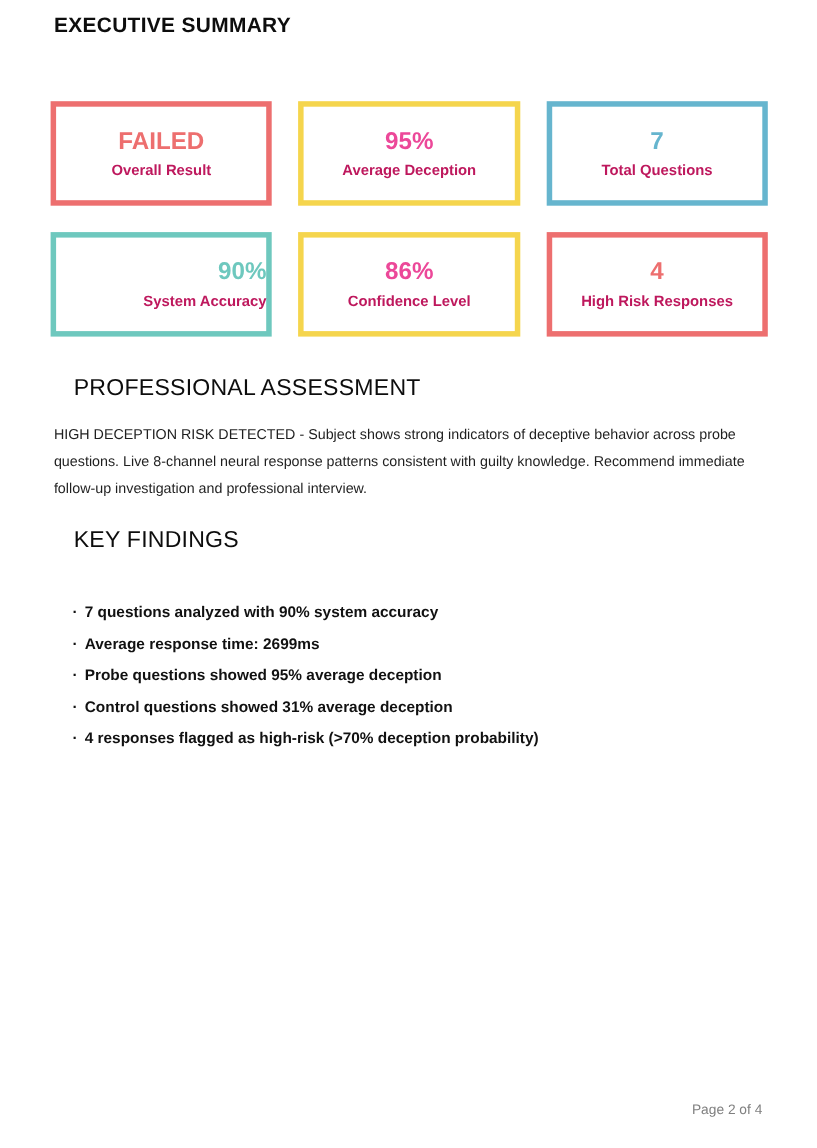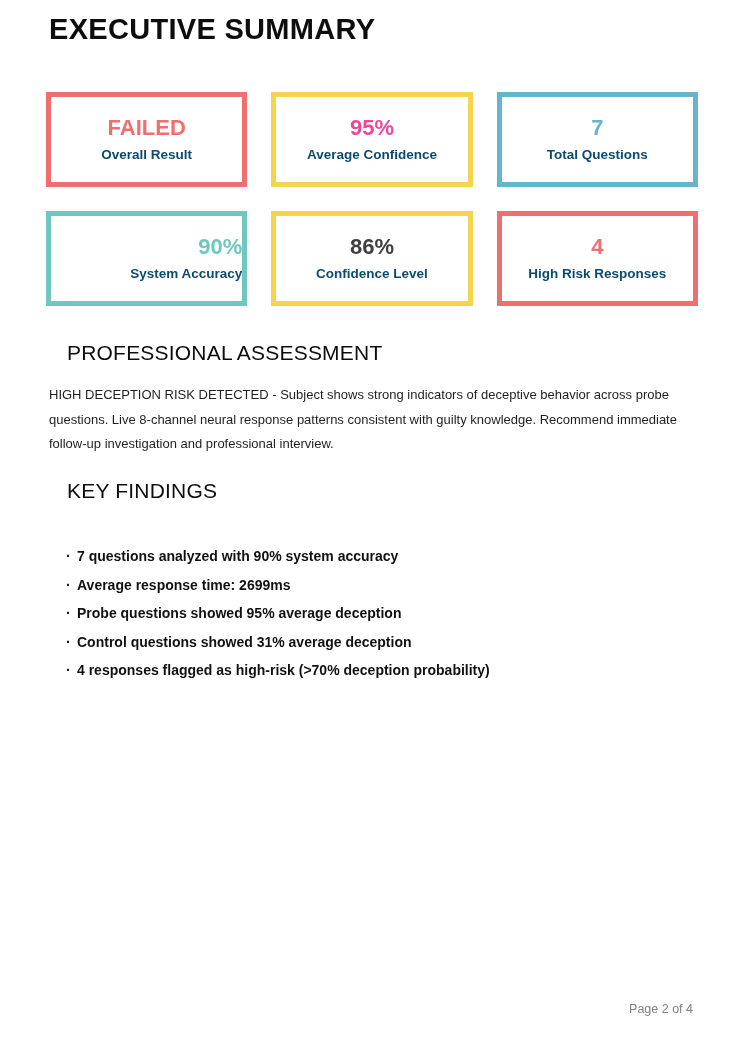--- a/index.html
+++ b/index.html
@@ -6,38 +6,38 @@
   html, body { background: #ffffff; }
   body {
     width: 743px; height: 1044px;
     position: relative;
     font-family: "Liberation Sans", sans-serif;
     color: #111111;
     overflow: hidden;
   }
   .page-title {
     position: absolute; left: 49px; top: 13px;
-    font-size: 29px; font-weight: bold; letter-spacing: 0.3px;
+    font-size: 19px; font-weight: bold; letter-spacing: 0.3px;
     color: #0d0d0d;
   }
   .cards {
     position: absolute; left: 46px; top: 92px; width: 652px;
     display: grid;
     grid-template-columns: repeat(3, 1fr);
     grid-auto-rows: 95px;
     column-gap: 13px; row-gap: 11px; gap: 24px;
   }
   .card {
     background: #ffffff;
     border: 5px solid #cccccc;
     display: flex; flex-direction: column;
     align-items: center; justify-content: center;
   }
   .card-value { font-size: 22px; font-weight: bold; line-height: 1; }
-  .card-label { font-size: 13.5px; font-weight: bold; color: #0c4a6e; margin-top: 9px; line-height: 1; }
+  .card-label { font-size: 13.5px; font-weight: bold; color: #be185d; margin-top: 9px; line-height: 1; }
   .section-heading {
     position: absolute; left: 67px;
     font-size: 21px; font-weight: normal; color: #0d0d0d;
     letter-spacing: 0.2px;
   }
   #assessment-heading { top: 341px; }
   .assessment-body {
     position: absolute; left: 49px; top: 383px; width: 652px;
     font-size: 13px; line-height: 24.5px; font-weight: 400;
     color: #1f1f1f;
@@ -70,35 +70,35 @@
 <h1 class="page-title">EXECUTIVE SUMMARY</h1>
 
 <div class="cards" id="cards">
   <div class="card" style="border-color: rgb(237, 111, 111);">
     <div class="card-value" style="color: rgb(237, 111, 111);">FAILED</div>
     <div class="card-label">Overall Result</div>
   </div>
 
   <div class="card" style="border-color: rgb(245, 213, 77);">
     <div class="card-value" style="color: #ec4899;">95%</div>
-    <div class="card-label">Average Confidence</div>
+    <div class="card-label">Average Deception</div>
   </div>
 
   <div class="card" style="border-color: rgb(102, 181, 206);">
     <div class="card-value" style="color: rgb(102, 181, 206);">7</div>
     <div class="card-label">Total Questions</div>
   </div>
 
   <div class="card" style="border-color: rgb(110, 200, 190); align-items: flex-end;">
     <div class="card-value" style="color: rgb(110, 200, 190);">90%</div>
     <div class="card-label">System Accuracy</div>
   </div>
 
   <div class="card" style="border-color: rgb(245, 213, 77);">
-    <div class="card-value" style="color: #404040;">86%</div>
+    <div class="card-value" style="color: #ec4899;">86%</div>
     <div class="card-label">Confidence Level</div>
   </div>
 
   <div class="card" style="border-color: rgb(237, 111, 111);">
     <div class="card-value" style="color: rgb(237, 111, 111);">4</div>
     <div class="card-label">High Risk Responses</div>
   </div>
 </div>
 
 <h2 class="section-heading" id="assessment-heading">PROFESSIONAL ASSESSMENT</h2>

